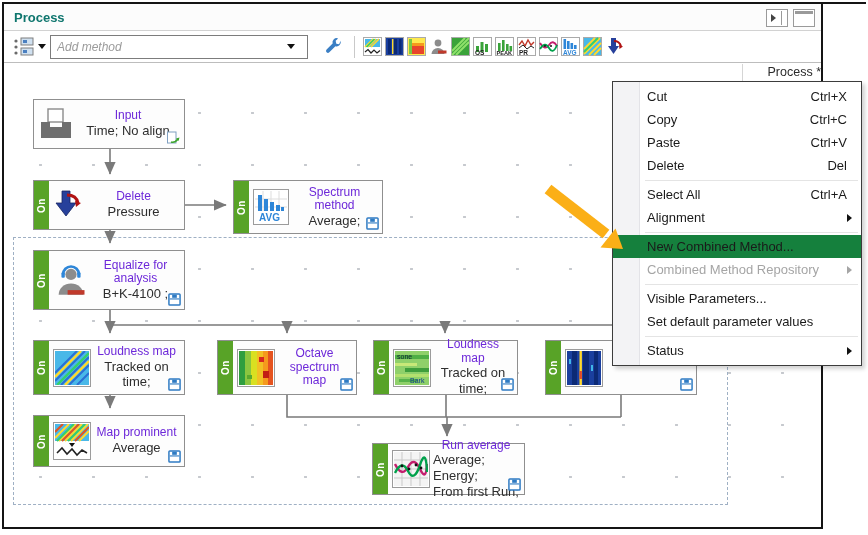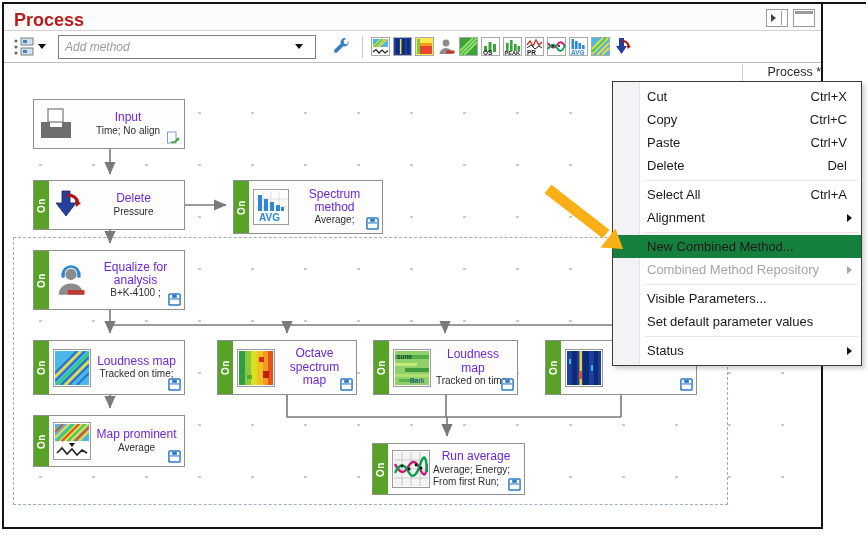--- a/index.html
+++ b/index.html
@@ -2,31 +2,31 @@
 <html><head>
 <meta charset="utf-8">
 <style>
   html,body{margin:0;padding:0;background:#fff;}
   #screen{position:relative;width:868px;height:535px;background:#fff;overflow:hidden;
           font-family:"Liberation Sans","DejaVu Sans",sans-serif;color:#222;}
   
   .frame{position:absolute;left:2px;top:2px;width:817px;height:523px;border:2px solid #141414;background:#fff;}
   .top-edge-ext{position:absolute;left:823px;top:2px;width:43px;height:2px;background:#141414;}
   .titlebar{position:absolute;left:4px;top:4px;width:817px;height:26px;background:#fcfcfc;border-bottom:1px solid #d2d2d2;}
-  .titlebar .title{position:absolute;left:10px;top:6px;font-size:18px;font-weight:bold;color:#b91c1c;}
+  .titlebar .title{position:absolute;left:10px;top:6px;font-size:13px;font-weight:bold;color:#0f766e;}
   .winbtns{position:absolute;right:6px;top:5px;display:flex;gap:5px;}
   .winbtn{width:20px;height:16px;border:1px solid #9a9a9a;background:#fff;position:relative;}
   .winbtn .divline{position:absolute;right:5px;top:1px;bottom:1px;width:1px;background:#9a9a9a;}
   .winbtn .tri{position:absolute;left:4px;top:4px;width:0;height:0;border-left:5px solid #444;border-top:4px solid transparent;border-bottom:4px solid transparent;}
   .winbtn .topbar{position:absolute;left:1px;right:1px;top:1px;height:3px;background:#9a9a9a;}
   
   .toolbar{position:absolute;left:4px;top:31px;width:817px;height:31px;background:#fff;border-bottom:1px solid #bdbdbd;display:flex;align-items:center;}
   .grp-icon{margin-left:8px;width:24px;height:22px;position:relative;}
   .caret{width:0;height:0;border-top:5px solid #111;border-left:4px solid transparent;border-right:4px solid transparent;margin:0 4px 0 2px;}
-  .combo{position:relative;width:256px;height:22px;border:1px solid #7c7c7c;background:#fff;margin-left:8px;}
+  .combo{position:relative;width:256px;height:22px;border:1px solid #7c7c7c;background:#fff;margin-left:0;}
   .combo input{position:absolute;left:4px;top:1px;width:225px;height:18px;border:none;outline:none;font-size:12px;font-family:"Liberation Sans",sans-serif;color:#333;background:transparent;}
   .combo input::placeholder{font-style:italic;color:#9b9b9b;}
   .combo .caret{position:absolute;right:8px;top:8px;}
   .wrench{margin-left:14px;width:22px;height:22px;}
   .tsep{width:1px;height:22px;background:#c9c9c9;margin:0 8px 0 10px;}
   .ticons{display:flex;align-items:center;gap:3px;}
   .ticon{width:19px;height:19px;display:block;}
   
   .grid{position:absolute;left:4px;top:63px;width:817px;height:463px;
         background-image:radial-gradient(circle,#c6c9ce 1.1px,transparent 1.4px);
@@ -36,21 +36,21 @@
   svg.conn{position:absolute;left:0;top:0;z-index:5;}
   
   .block{position:absolute;display:flex;background:#fdfdfd;border:1px solid #8f8f8f;box-sizing:border-box;z-index:10;}
   .on-tab{width:15px;background:#58a327;color:#fff;display:flex;align-items:center;justify-content:center;flex:none;}
   .on-tab span{transform:rotate(-90deg);font-size:10px;font-weight:bold;letter-spacing:.5px;}
   .bbody{flex:1;position:relative;display:flex;align-items:center;padding:2px 3px 2px 4px;min-width:0;}
   .bicon{flex:none;margin-right:3px;display:flex;align-items:center;}
   .icon-frame{border:1px solid #9b9b9b;background:#fff;padding:1px;line-height:0;}
   .btext{flex:1;text-align:center;min-width:0;padding-right:2px;}
   .btitle{font-size:12px;color:#6d28d9;line-height:1.12;}
-  .bsub{font-size:10px;color:#2e2e2e;line-height:1.2;}
+  .bsub{font-size:13px;color:#2e2e2e;line-height:1.2;}
   .bsub.left{text-align:left;}
   .save-icon{position:absolute;right:3px;bottom:3px;line-height:0;}
   .link-icon{position:absolute;right:4px;bottom:3px;line-height:0;}
   .btext.bottom{align-self:flex-end;padding-bottom:2px;}
   
   .ctx-menu{position:absolute;left:612px;top:81px;width:250px;background:#fff;border:1px solid #3c3c3c;z-index:50;padding:3px 0;box-shadow:3px 3px 4px rgba(0,0,0,.18);box-sizing:border-box;}
   .ctx-menu::before{content:"";position:absolute;left:0;top:0;bottom:0;width:26px;background:#f3f3f5;border-right:1px solid #e3e3e7;}
   .mi{position:relative;height:23px;display:flex;align-items:center;justify-content:space-between;padding:0 14px 0 34px;font-size:13px;color:#1a1a1a;}
   .mi .ml{white-space:nowrap;}
   .mi .ms{color:#1a1a1a;}

